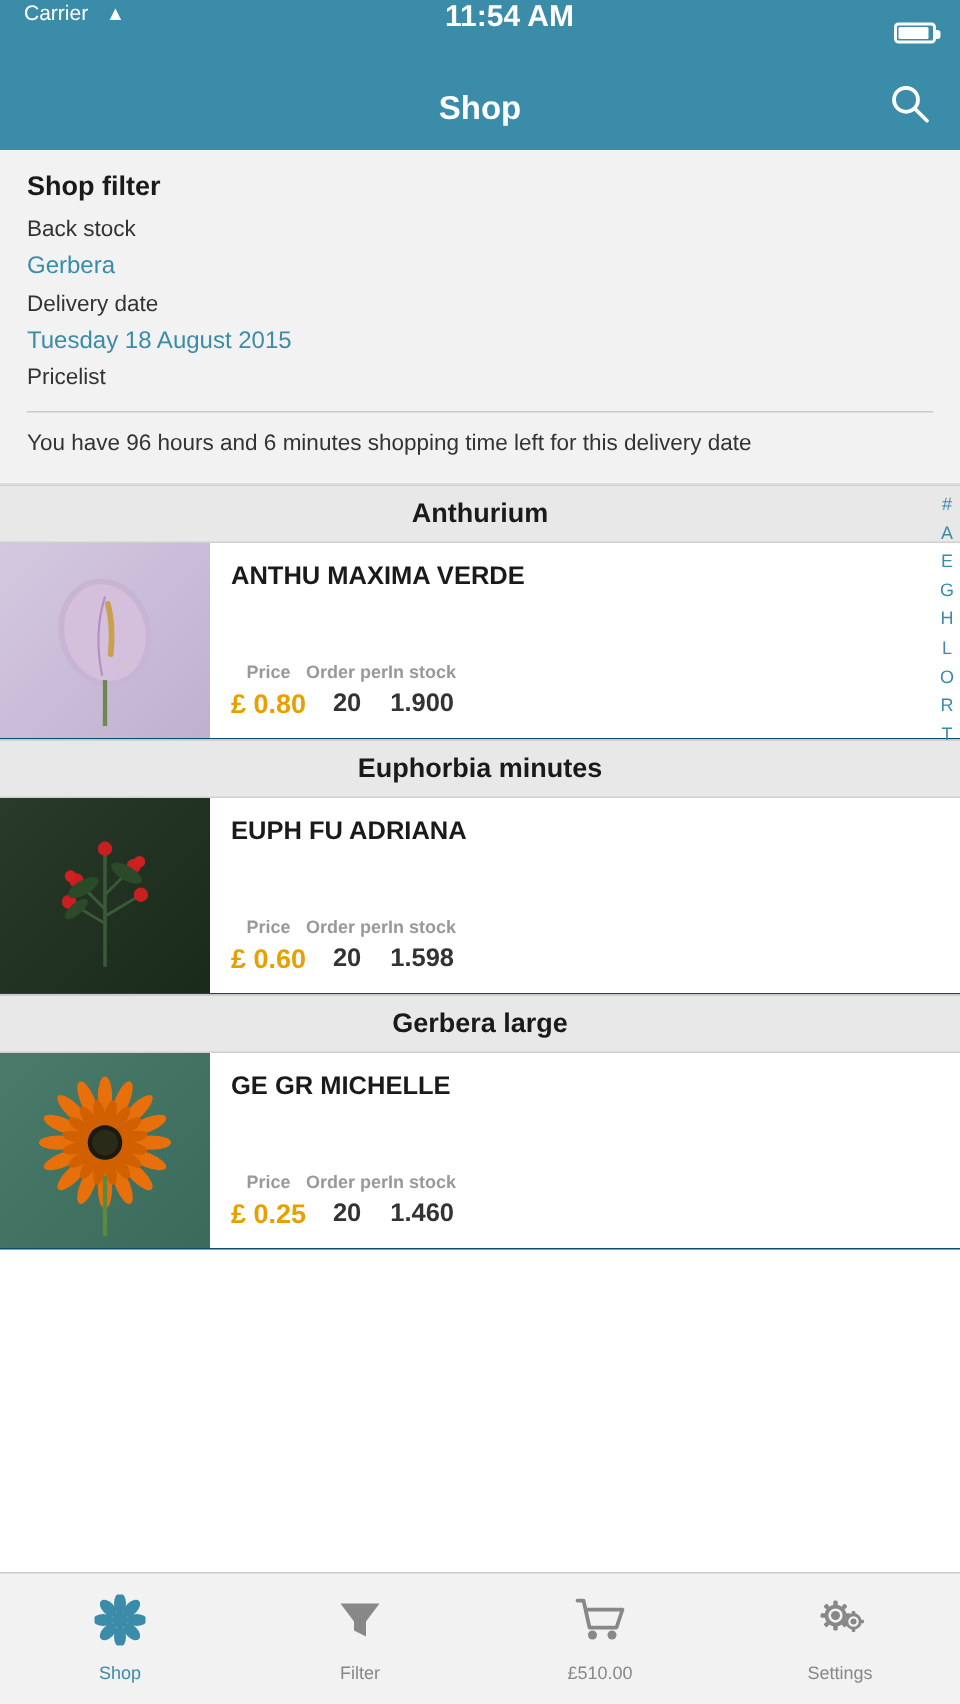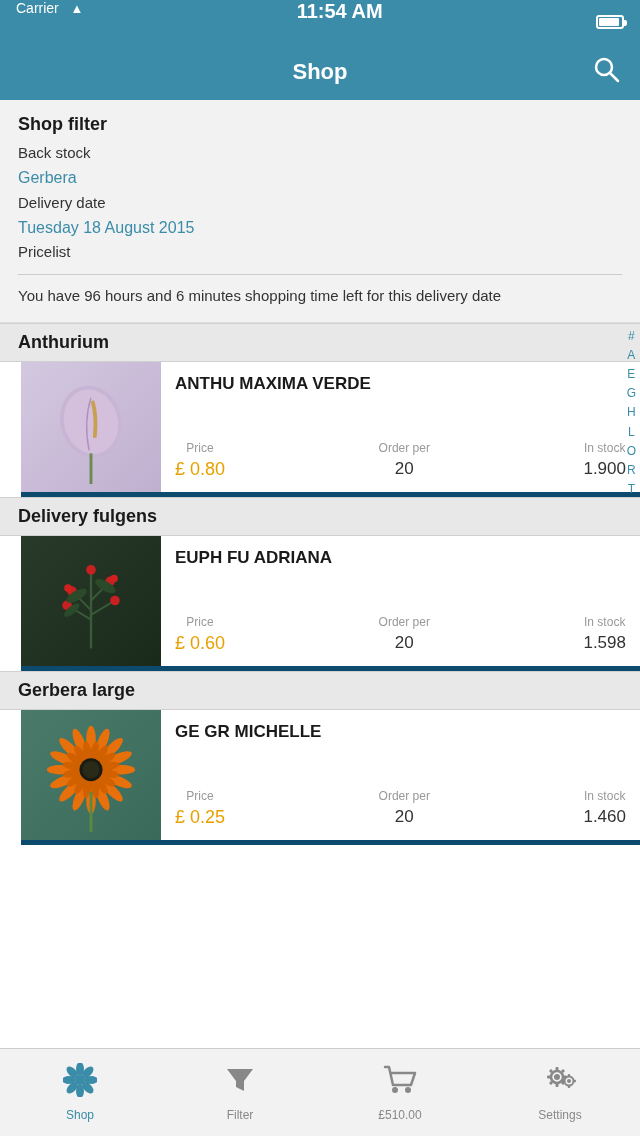--- a/index.html
+++ b/index.html
@@ -146,29 +146,29 @@
     }
 
     .category-header {
       background: #e8e8e8;
       padding: 8px 18px;
       font-size: 18px;
       font-weight: 700;
       color: #1a1a1a;
       border-top: 1px solid #d0d0d0;
       border-bottom: 1px solid #d0d0d0;
+      text-align: center;
     }
 
     .product-item {
       display: flex;
       align-items: stretch;
       background: #fff;
-      border-bottom: 5px solid #0c4a6e;
+      border-bottom: 1px solid #0c4a6e;
       min-height: 130px;
-      margin-left: 21px;
     }
 
     .product-image {
       width: 140px;
       min-height: 130px;
       background: #c8c8c8;
       flex-shrink: 0;
       overflow: hidden;
       display: flex;
       align-items: center;
@@ -206,22 +206,22 @@
 
     .product-name {
       font-size: 17px;
       font-weight: 600;
       color: #1a1a1a;
       margin-bottom: 10px;
     }
 
     .product-details {
       display: flex;
-      justify-content: space-between;
       align-items: flex-start;
+      font-weight: bold;
     }
 
     .detail-col {
       display: flex;
       flex-direction: column;
       align-items: center;
     }
 
     .detail-label {
       font-size: 12px;
@@ -364,21 +364,21 @@
           </div>
           <div class="detail-col">
             <span class="detail-label">In stock</span>
             <span class="detail-value">1.900</span>
           </div>
         </div>
       </div>
     </div>
 
     <div class="category-header">
-      <span>Delivery fulgens</span>
+      <span>Euphorbia minutes</span>
     </div>
     <div class="product-item">
       <div class="product-image img-euphorbia">
         <svg viewBox="0 0 100 120" width="110" height="125">
 
           <line x1="50" y1="110" x2="50" y2="30" stroke="#3a5a3a" stroke-width="2.5"></line>
           <line x1="50" y1="70" x2="30" y2="50" stroke="#3a5a3a" stroke-width="2"></line>
           <line x1="50" y1="60" x2="70" y2="40" stroke="#3a5a3a" stroke-width="2"></line>
           <line x1="50" y1="80" x2="25" y2="65" stroke="#3a5a3a" stroke-width="2"></line>
           <line x1="50" y1="75" x2="75" y2="60" stroke="#3a5a3a" stroke-width="2"></line>

